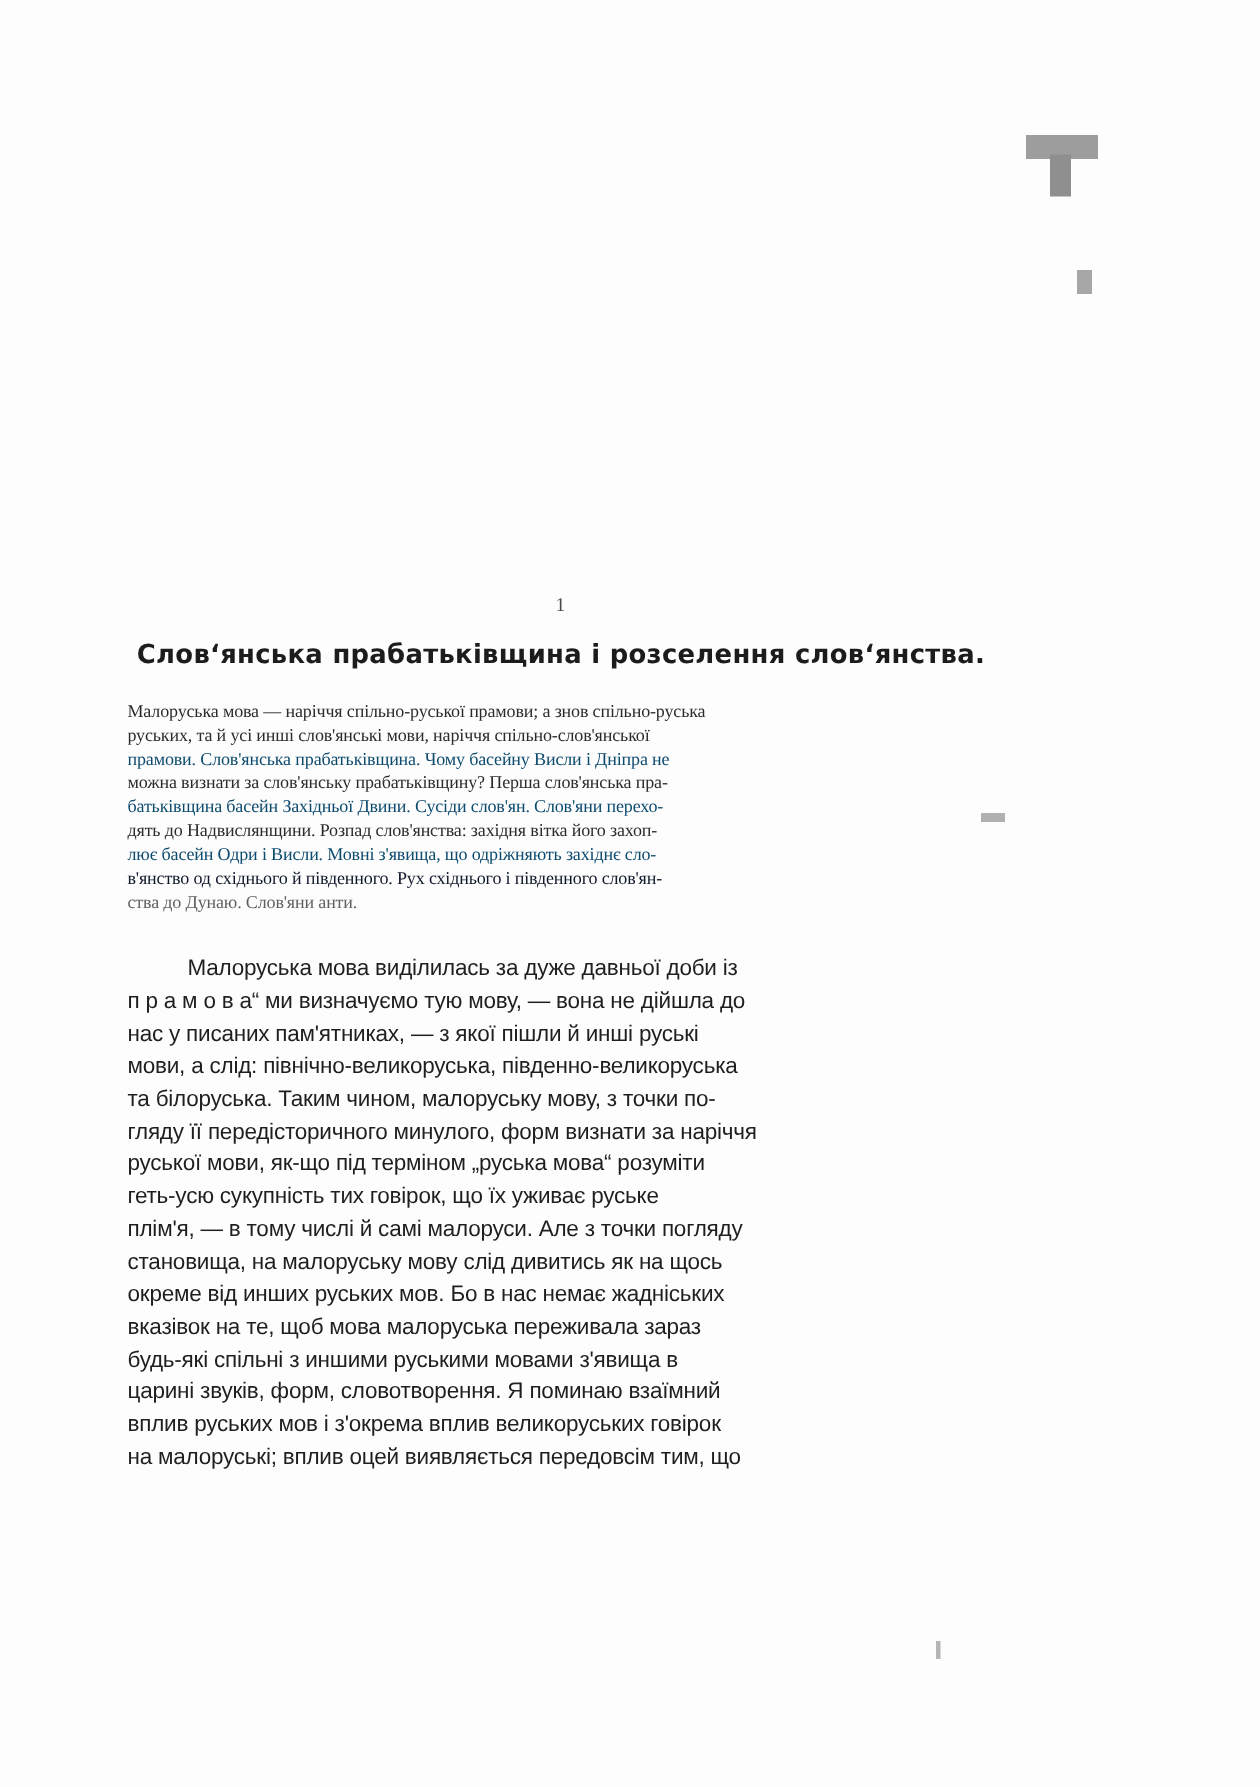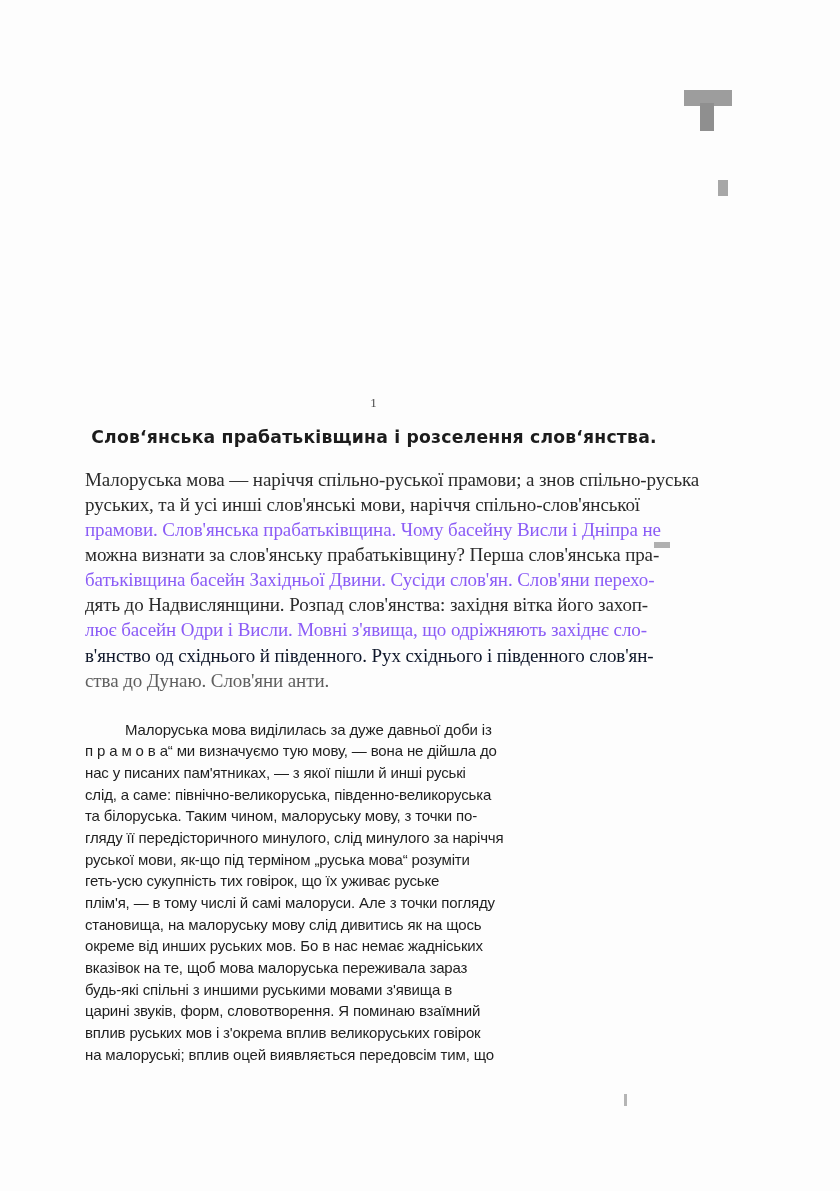--- a/index.html
+++ b/index.html
@@ -89,32 +89,32 @@
     text-align: center;
     letter-spacing: 0.2px;
     margin: 0 0 20px 0;
     white-space: nowrap;
     transform: scaleX(0.985);
     transform-origin: center;
   }
 
   .summary {
     font-family: "Liberation Serif", serif;
-    font-size: 19px;
+    font-size: 12px;
     line-height: 1.32;
     color: #2b2b2b;
     text-align: justify;
     margin-bottom: 26px;
     letter-spacing: -0.1px;
   }
   .summary .line {
     display: block;
     white-space: nowrap;
   }
-  .summary .faded { color: #8b5cf6; }
+  .summary .faded { color: #0c4a6e; }
   .summary .faded2 { color: #0f172a; }
   .summary .last-line {
     display: block;
     color: #5f5f5f;
     white-space: nowrap;
   }
 
   .body-text {
     font-family: Liberation Sans, sans-serif;
     font-size: 15px;
@@ -157,23 +157,23 @@
       <span class="line">дять до Надвислянщини. Розпад слов'янства: західня вітка його захоп-</span>
       <span class="line faded">лює басейн Одри і Висли. Мовні з'явища, що одріжняють західнє сло-</span>
       <span class="line faded2">в'янство од східнього й південного. Рух східнього і південного слов'ян-</span>
       <span class="last-line">ства до Дунаю. Слов'яни  анти.</span>
     </div>
 
     <div class="body-text">
       <span class="line indent">Малоруська мова виділилась за дуже  давньої доби із</span>
       <span class="line">п р а м о в а“ ми визначуємо тую мову, — вона не  дійшла до</span>
       <span class="line">нас у писаних пам'ятниках, — з якої пішли й инші  руські</span>
-      <span class="line">слід, а саме: північно-великоруська, південно-великоруська</span>
+      <span class="line">мови, а слід: північно-великоруська, південно-великоруська</span>
       <span class="line">та білоруська. Таким чином, малоруську мову, з точки по-</span>
-      <span class="line">гляду її передісторичного минулого, слід минулого за наріччя</span>
+      <span class="line">гляду її передісторичного минулого, форм визнати за наріччя</span>
       <span class="line">руської мови, як-що під терміном „руська мова“ розуміти</span>
       <span class="line">геть-усю сукупність тих говірок, що їх уживає руське</span>
       <span class="line">плім'я, — в тому числі й самі малоруси. Але з точки погляду</span>
       <span class="line">становища, на малоруську мову слід дивитись як на щось</span>
       <span class="line">окреме від инших руських мов. Бо в нас немає жадніських</span>
       <span class="line">вказівок на те, щоб мова малоруська переживала зараз</span>
       <span class="line">будь-які спільні з иншими руськими  мовами з'явища в</span>
       <span class="line">царині звуків, форм, словотворення. Я поминаю взаїмний</span>
       <span class="line">вплив руських мов і з'окрема вплив великоруських говірок</span>
       <span class="line">на малоруські; вплив оцей виявляється передовсім тим, що</span>

